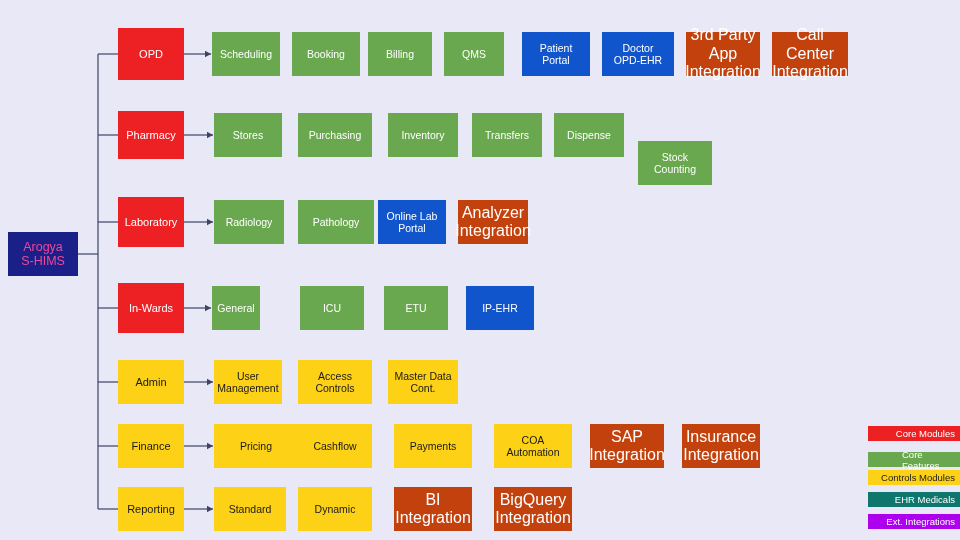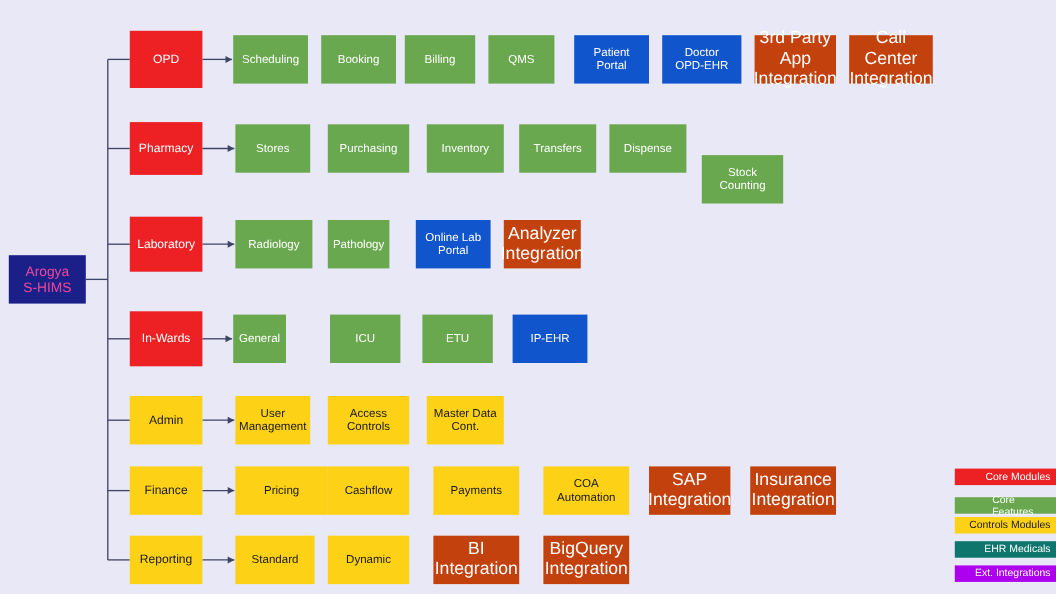--- a/index.html
+++ b/index.html
@@ -111,21 +111,21 @@
       <div class="node mod-red" style="left: 118px; top: 111px; width: 66px; height: 48px;">Pharmacy</div>
       <div class="node leaf-green" style="left: 214px; top: 113px; width: 68px; height: 44px;">Stores</div>
       <div class="node leaf-green" style="left: 298px; top: 113px; width: 74px; height: 44px;">Purchasing</div>
       <div class="node leaf-green" style="left: 388px; top: 113px; width: 70px; height: 44px;">Inventory</div>
       <div class="node leaf-green" style="left: 472px; top: 113px; width: 70px; height: 44px;">Transfers</div>
       <div class="node leaf-green" style="left: 554px; top: 113px; width: 70px; height: 44px;">Dispense</div>
       <div class="node leaf-green" style="left: 638px; top: 113px; width: 74px; height: 44px; margin-top: 28px;">Stock
 Counting</div>
       <div class="node mod-red" style="left: 118px; top: 197px; width: 66px; height: 50px;">Laboratory</div>
       <div class="node leaf-green" style="left: 214px; top: 200px; width: 70px; height: 44px;">Radiology</div>
-      <div class="node leaf-green" style="left: 298px; top: 200px; width: 56px; height: 44px;">Pathology</div>
+      <div class="node leaf-green" style="left: 298px; top: 200px; width: 76px; height: 44px;">Pathology</div>
       <div class="node leaf-blue" style="left: 378px; top: 200px; width: 68px; height: 44px;">Online Lab
 Portal</div>
       <div class="node leaf-purple" style="left: 458px; top: 200px; width: 70px; height: 44px;">Analyzer
 Integration</div>
       <div class="node mod-red" style="left: 118px; top: 283px; width: 66px; height: 50px;">In-Wards</div>
       <div class="node leaf-green" style="left: 212px; top: 286px; width: 48px; height: 44px;">General</div>
       <div class="node leaf-green" style="left: 300px; top: 286px; width: 64px; height: 44px;">ICU</div>
       <div class="node leaf-green" style="left: 384px; top: 286px; width: 64px; height: 44px;">ETU</div>
       <div class="node leaf-blue" style="left: 466px; top: 286px; width: 68px; height: 44px;">IP-EHR</div>
       <div class="node mod-gold" style="left: 118px; top: 360px; width: 66px; height: 44px;">Admin</div>

